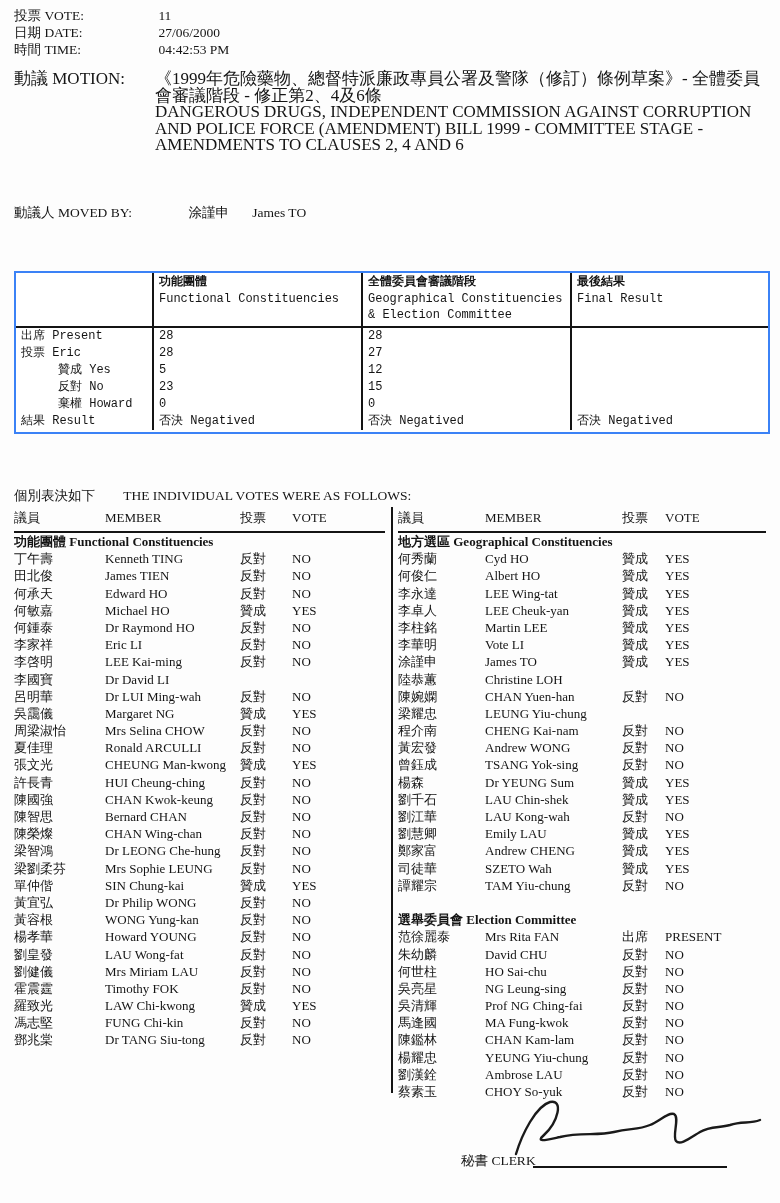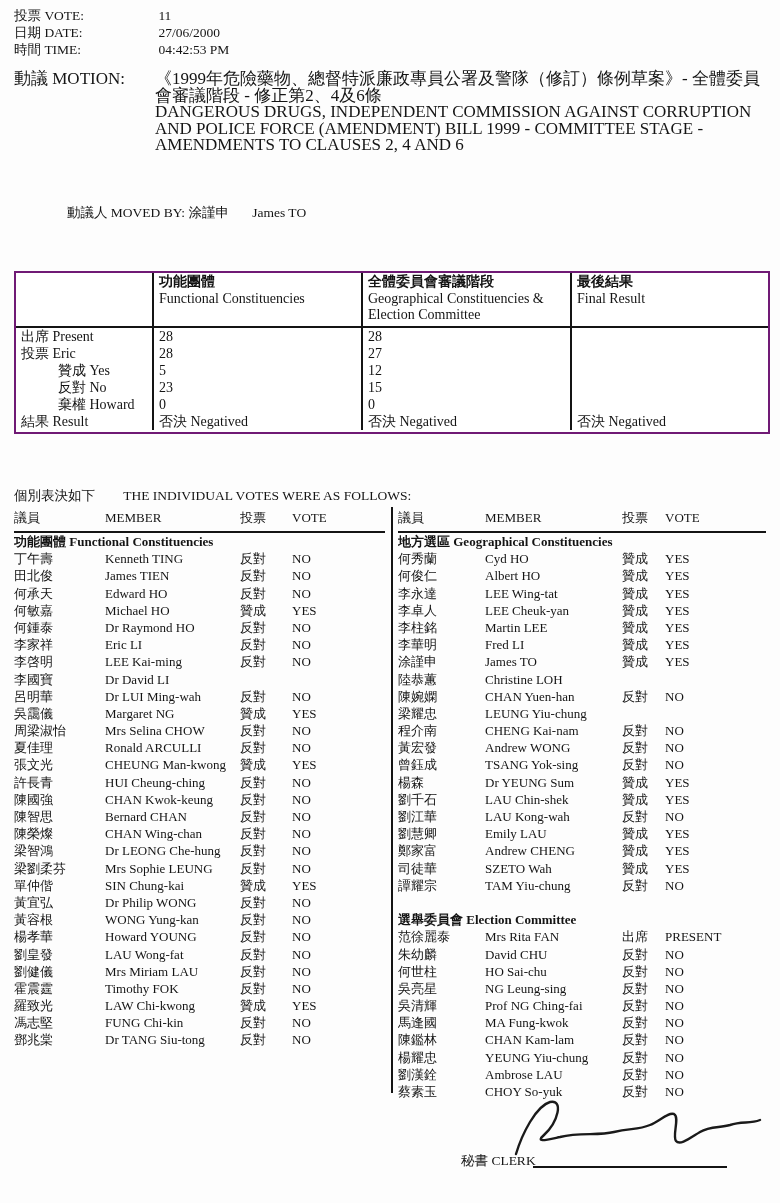--- a/index.html
+++ b/index.html
@@ -15,25 +15,25 @@
   .meta { top:7px; left:14px; font-size:13.5px; line-height:17px; }
   .meta-row .lbl { display:inline-block; width:141px; }
 
   
   .motion { top:71px; left:14px; width:752px; display:grid; grid-template-columns:141px 1fr;
             font-size:17px; line-height:16.5px; }
   .motion-text div { margin:0; }
 
   
   .movedby { top:204px; left:14px; font-size:13.5px; }
-  .movedby .lbl { display:inline-block; width:171px;text-align:right; }
+  .movedby .lbl { display:inline-block; width:171px; }
   .movedby .mb-zh { margin-right:20px; }
 
   
-  .sumtable { top:271px; left:14px; width:752px; border:2px solid #701a75; font-size:14px; background:#fff; }
+  .sumtable { top:271px; left:14px; width:752px; border:2px solid #3b82f6; font-size:12px; background:#fff;font-family:Liberation Mono, monospace; }
   .sum-head { display:grid; grid-template-columns:136px 209px 209px 1fr; border-bottom:2px solid #141414; min-height:52px; }
   .sh-cell { padding:1px 5px 2px; line-height:16.5px; }
   .sh-cell + .sh-cell { border-left:2px solid #141414; }
   .sh-cell .zh { font-weight:bold; }
   .sum-body { padding-bottom:2px; }
   .sum-row { display:grid; grid-template-columns:136px 209px 209px 1fr; line-height:17px; }
   .sum-row > div { padding:0 5px; }
   .sum-row > div + div { border-left:2px solid #141414; }
   .sum-row.ind .c-label { padding-left:42px; }
 
@@ -427,21 +427,21 @@
 
       <div class="vrow">
         <span class="vc cname">李柱銘</span>
         <span class="vc ename">Martin LEE</span>
         <span class="vc cvote">贊成</span>
         <span class="vc evote">YES</span>
       </div>
 
       <div class="vrow">
         <span class="vc cname">李華明</span>
-        <span class="vc ename">Fred LI</span>
+        <span class="vc ename">Vote LI</span>
         <span class="vc cvote">贊成</span>
         <span class="vc evote">YES</span>
       </div>
 
       <div class="vrow">
         <span class="vc cname">涂謹申</span>
         <span class="vc ename">James TO</span>
         <span class="vc cvote">贊成</span>
         <span class="vc evote">YES</span>
       </div>

